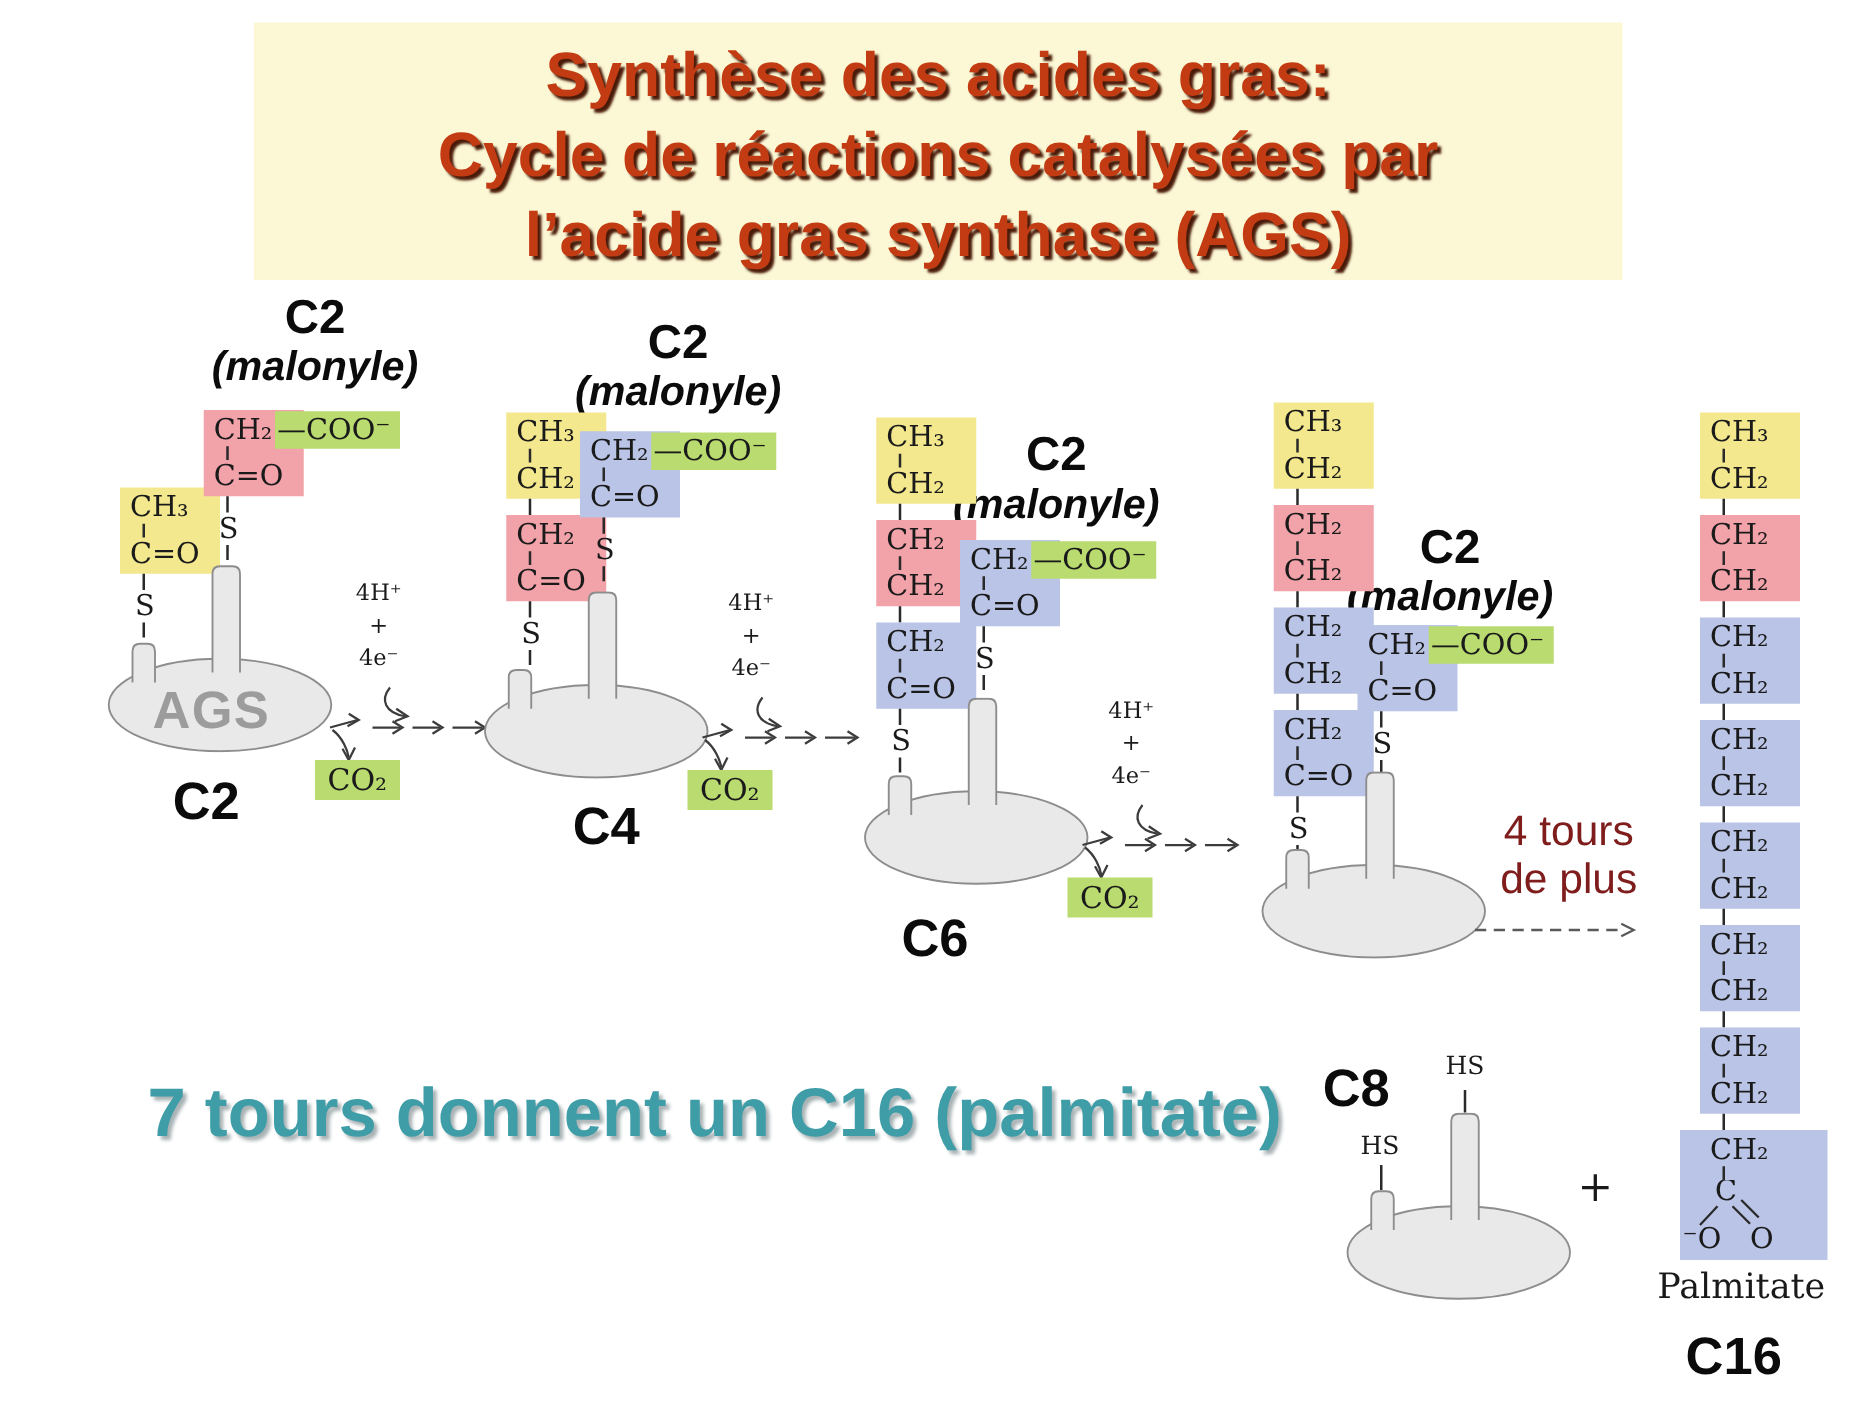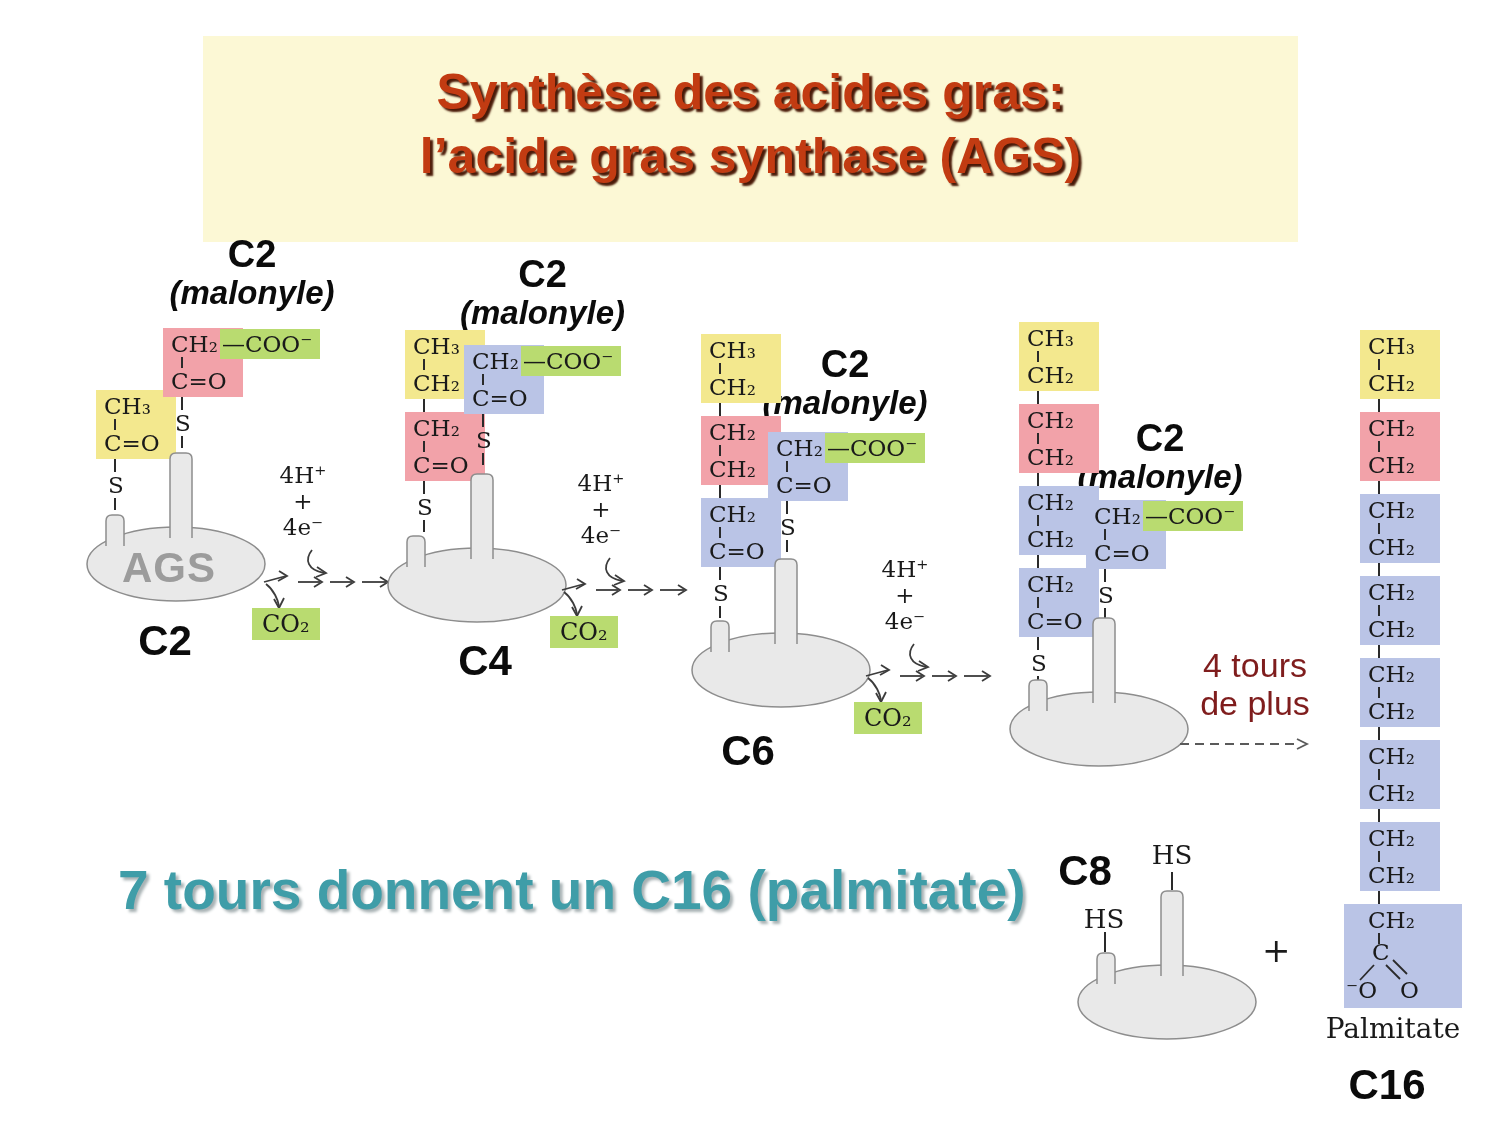--- a/index.html
+++ b/index.html
@@ -1,22 +1,22 @@
 <!DOCTYPE html>
 <html><head>
 <meta charset="utf-8">
 <style>
   html,body { margin:0; padding:0; background:#ffffff; }
   .slide { position:relative; width:1500px; height:1125px; background:#ffffff;
            font-family:"Liberation Sans", sans-serif; overflow:hidden; }
   .abs { position:absolute; }
 
   
-  .title-box { position:absolute; left:203px; top:36px; width:1095px; height:206px;
-               background:#fcf8d5; text-align:center; padding-top:24px; box-sizing:border-box; }
+  .title-box { position:absolute; left:203px; top:18px; width:1095px; height:206px;
+               background:#fcf8d5; text-align:center; padding-top:10px; box-sizing:border-box; }
   .title-line { font-size:50px; line-height:64px; font-weight:bold; color:#c23b12;
                 text-shadow:3px 3px 2px #4a1a08; letter-spacing:0px; }
 
   
   .stage-heading { position:absolute; text-align:center; color:#0b0b0b; }
   .h-c2  { font-size:38px; font-weight:bold; line-height:40px; }
   .h-sub { font-size:33px; font-weight:bold; font-style:italic; line-height:38px; }
 
   
   .stage-label { position:absolute; text-align:center; color:#0b0b0b; }
@@ -40,26 +40,26 @@
   .coo  { background:#b9db70; padding:2px 8px 2px 2px; margin:-2px 0 -2px 2px; }
   .bigbox { width:86px; margin-left:-16px; padding:3px 8px 6px 24px; }
   .carbox { margin-left:-26px; margin-top:0; }
   .ct { font-family:"DejaVu Serif","Liberation Serif",serif; font-size:23px; fill:#1a1a1a; }
   .cl { stroke:#2a2a2a; stroke-width:1.8; }
 
   
   .ags-label { position:absolute; font-size:42px; font-weight:bold; color:#9c9c9c; letter-spacing:1px; }
   .vline { position:absolute; width:2px; background:#2a2a2a; }
   .hs-label { position:absolute; width:56px; text-align:center;
-              font-family:"DejaVu Serif","Liberation Serif",serif; font-size:26px; color:#1a1a1a; }
+              font-family:"DejaVu Serif","Liberation Serif",serif; font-size:20px; color:#1a1a1a; }
 
   
   .rxn { position:absolute; width:170px; height:190px; }
   .rxn-eq { position:absolute; left:8px; top:0; width:90px; text-align:center;
-            font-family:"DejaVu Serif","Liberation Serif",serif; font-size:23px;
+            font-family:"DejaVu Serif","Liberation Serif",serif; font-size:18px;
             line-height:26px; color:#1a1a1a; }
   .rxn-arrows { position:absolute; left:0; top:84px; }
   .ar { fill:none; stroke:#3c3c3c; stroke-width:1.8; }
   .co2-box { position:absolute; left:2px; top:146px; background:#b9db70; padding:2px 10px;
              font-family:"DejaVu Serif","Liberation Serif",serif; font-size:24px; color:#1a1a1a; }
 
   
   .more-rounds { position:absolute; left:1180px; top:646px; width:150px; text-align:center;
                  font-size:34px; line-height:38px; color:#7f1d1d; }
   .plus-sign { position:absolute; left:1262px; top:930px;
@@ -81,20 +81,21 @@
         <path d="M86,86 L86,7 Q86,1 92,1 L102,1 Q108,1 108,7 L108,86 Z" fill="#e9e9e9" stroke="none"></path>
         <path d="M86,86 L86,7 Q86,1 92,1 L102,1 Q108,1 108,7 L108,86" fill="none" stroke="#8d8d8d" stroke-width="1.5"></path>
         <path d="M22,94 L22,69 Q22,63 28,63 L34,63 Q40,63 40,69 L40,94 Z" fill="#e9e9e9" stroke="none"></path>
         <path d="M22,94 L22,69 Q22,63 28,63 L34,63 Q40,63 40,69 L40,94" fill="none" stroke="#8d8d8d" stroke-width="1.5"></path>
       </g>
     </defs>
   </svg>
 
   <div class="title-box">
     <div class="title-line">Synthèse des acides gras:</div>
+    <div class="title-line">Cycle de réactions catalysées par</div>
     <div class="title-line">l’acide gras synthase (AGS)</div>
   </div>
 
   <div class="stage-heading" style="left:162px;top:234px;width:180px">
     <div class="h-c2">C2</div>
     <div class="h-sub">(malonyle)</div>
   </div>
 
   <div class="chain" style="left:96px;top:390px">
     <div class="cbox bg-y">

